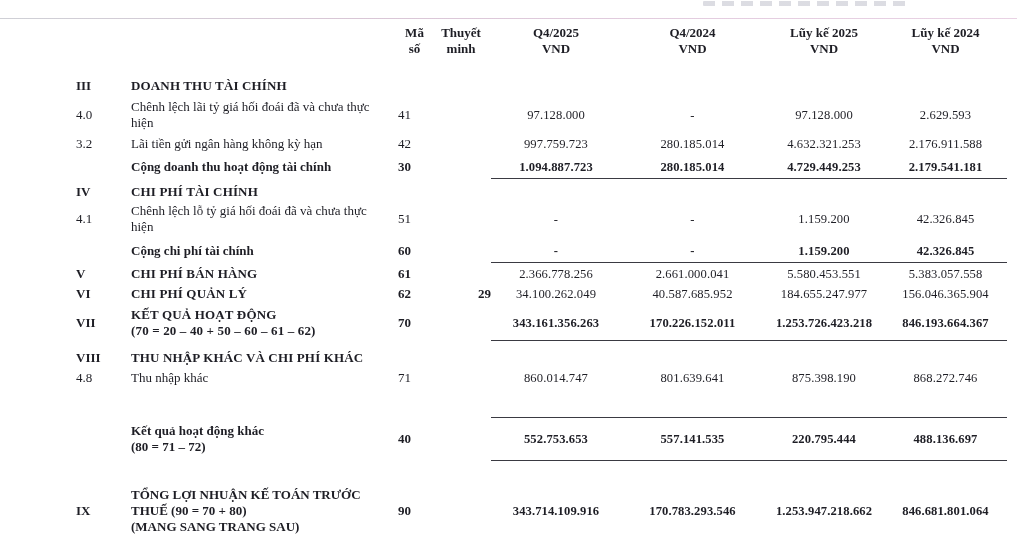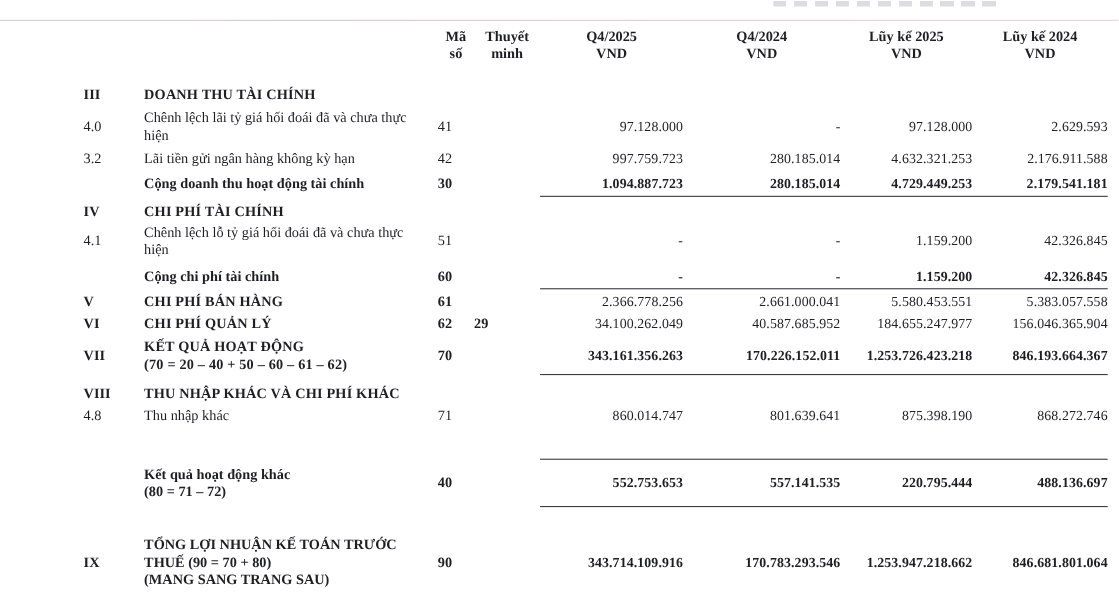--- a/index.html
+++ b/index.html
@@ -30,22 +30,22 @@
   }
   .nums{
     display:grid;height:100%;
     grid-template-columns:130px 143px 120px 123px;
     align-items:center;
   }
   .c{min-height:0}
   .no{font-size:13px}
   .desc{padding-right:6px}
   .ma{padding-left:5px}
-  .tm{text-align:left}
-  .v{text-align:right;font-size:12.6px;letter-spacing:.1px}
+  .tm{text-align:right}
+  .v{text-align:center;font-size:12.6px;letter-spacing:.1px}
   .ctr{text-align:center}
 
   
   .hdr{padding-top:6px;font-weight:bold}
   .hdr .c div{line-height:16px}
 
   
   .r-item{min-height:20px}
   .r-item2{min-height:34px}
   .r-section{min-height:20px}

